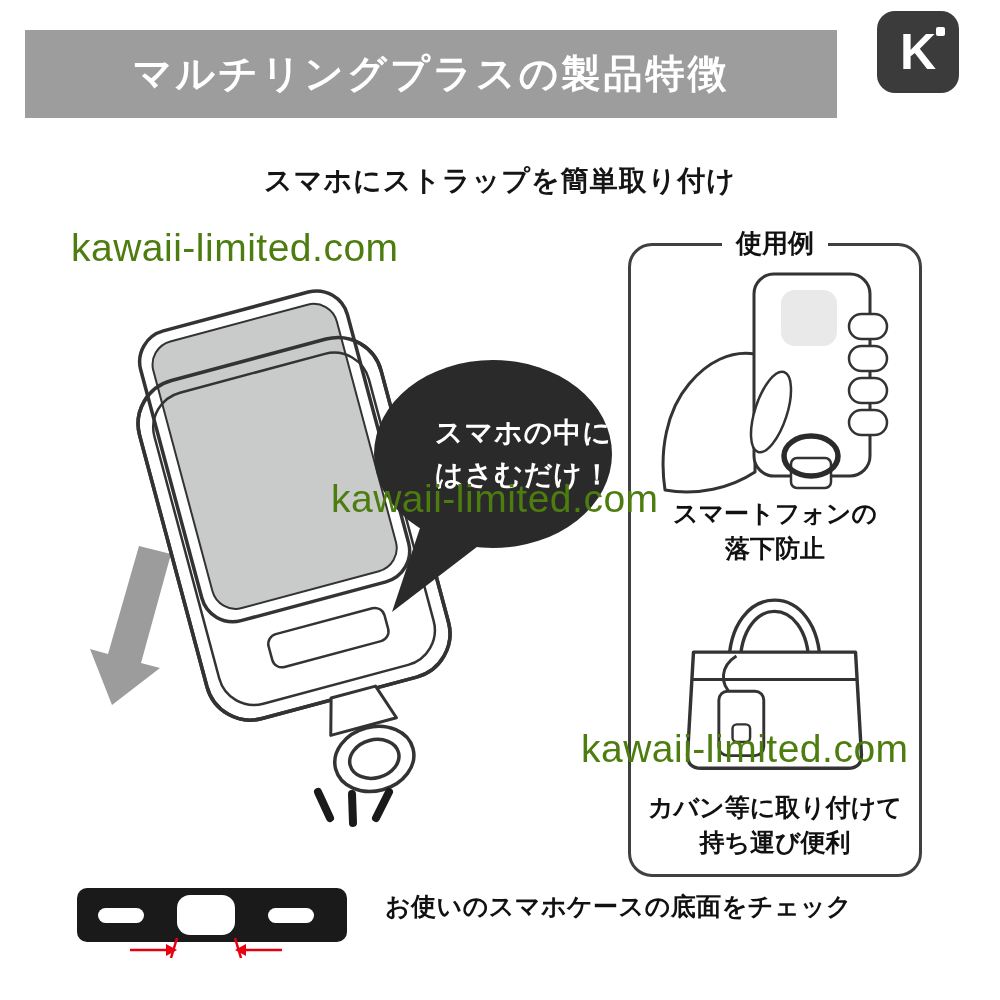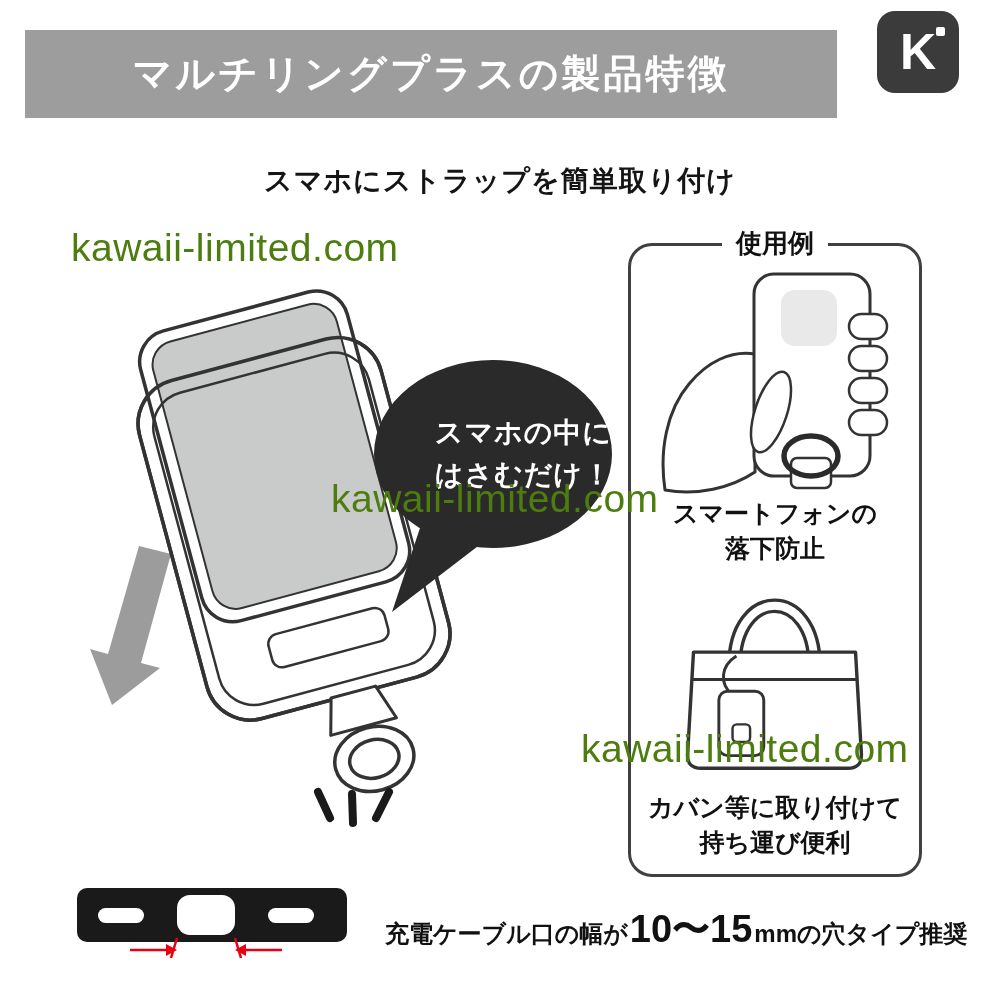--- a/index.html
+++ b/index.html
@@ -133,24 +133,20 @@
     <rect x="196" y="30" width="46" height="15" rx="7.5" fill="#fff"></rect>
     <line x1="105" y1="60" x2="99" y2="80" stroke="#e60012" stroke-width="2.5"></line>
     <line x1="163" y1="60" x2="169" y2="80" stroke="#e60012" stroke-width="2.5"></line>
     <line x1="58" y1="72" x2="94" y2="72" stroke="#e60012" stroke-width="2.5"></line>
     <polygon points="94,66 105,72 94,78" fill="#e60012"></polygon>
     <line x1="174" y1="72" x2="210" y2="72" stroke="#e60012" stroke-width="2.5"></line>
     <polygon points="174,66 163,72 174,78" fill="#e60012"></polygon>
   </svg>
 
   <div class="note">
-    <div class="note-line2">
-      <span>充電ケーブル口の幅が</span>
-      <span class="big">10〜15</span>
-      <span>mmの穴タイプ推奨</span>
-    </div>
+    <div class="note-line1">お使いのスマホケースの底面をチェック</div>
   </div>
 
   <div class="watermark wm1">kawaii-limited.com</div>
   <div class="watermark wm2">kawaii-limited.com</div>
   <div class="watermark wm3">kawaii-limited.com</div>
 
 </div>
 
 </body></html>

